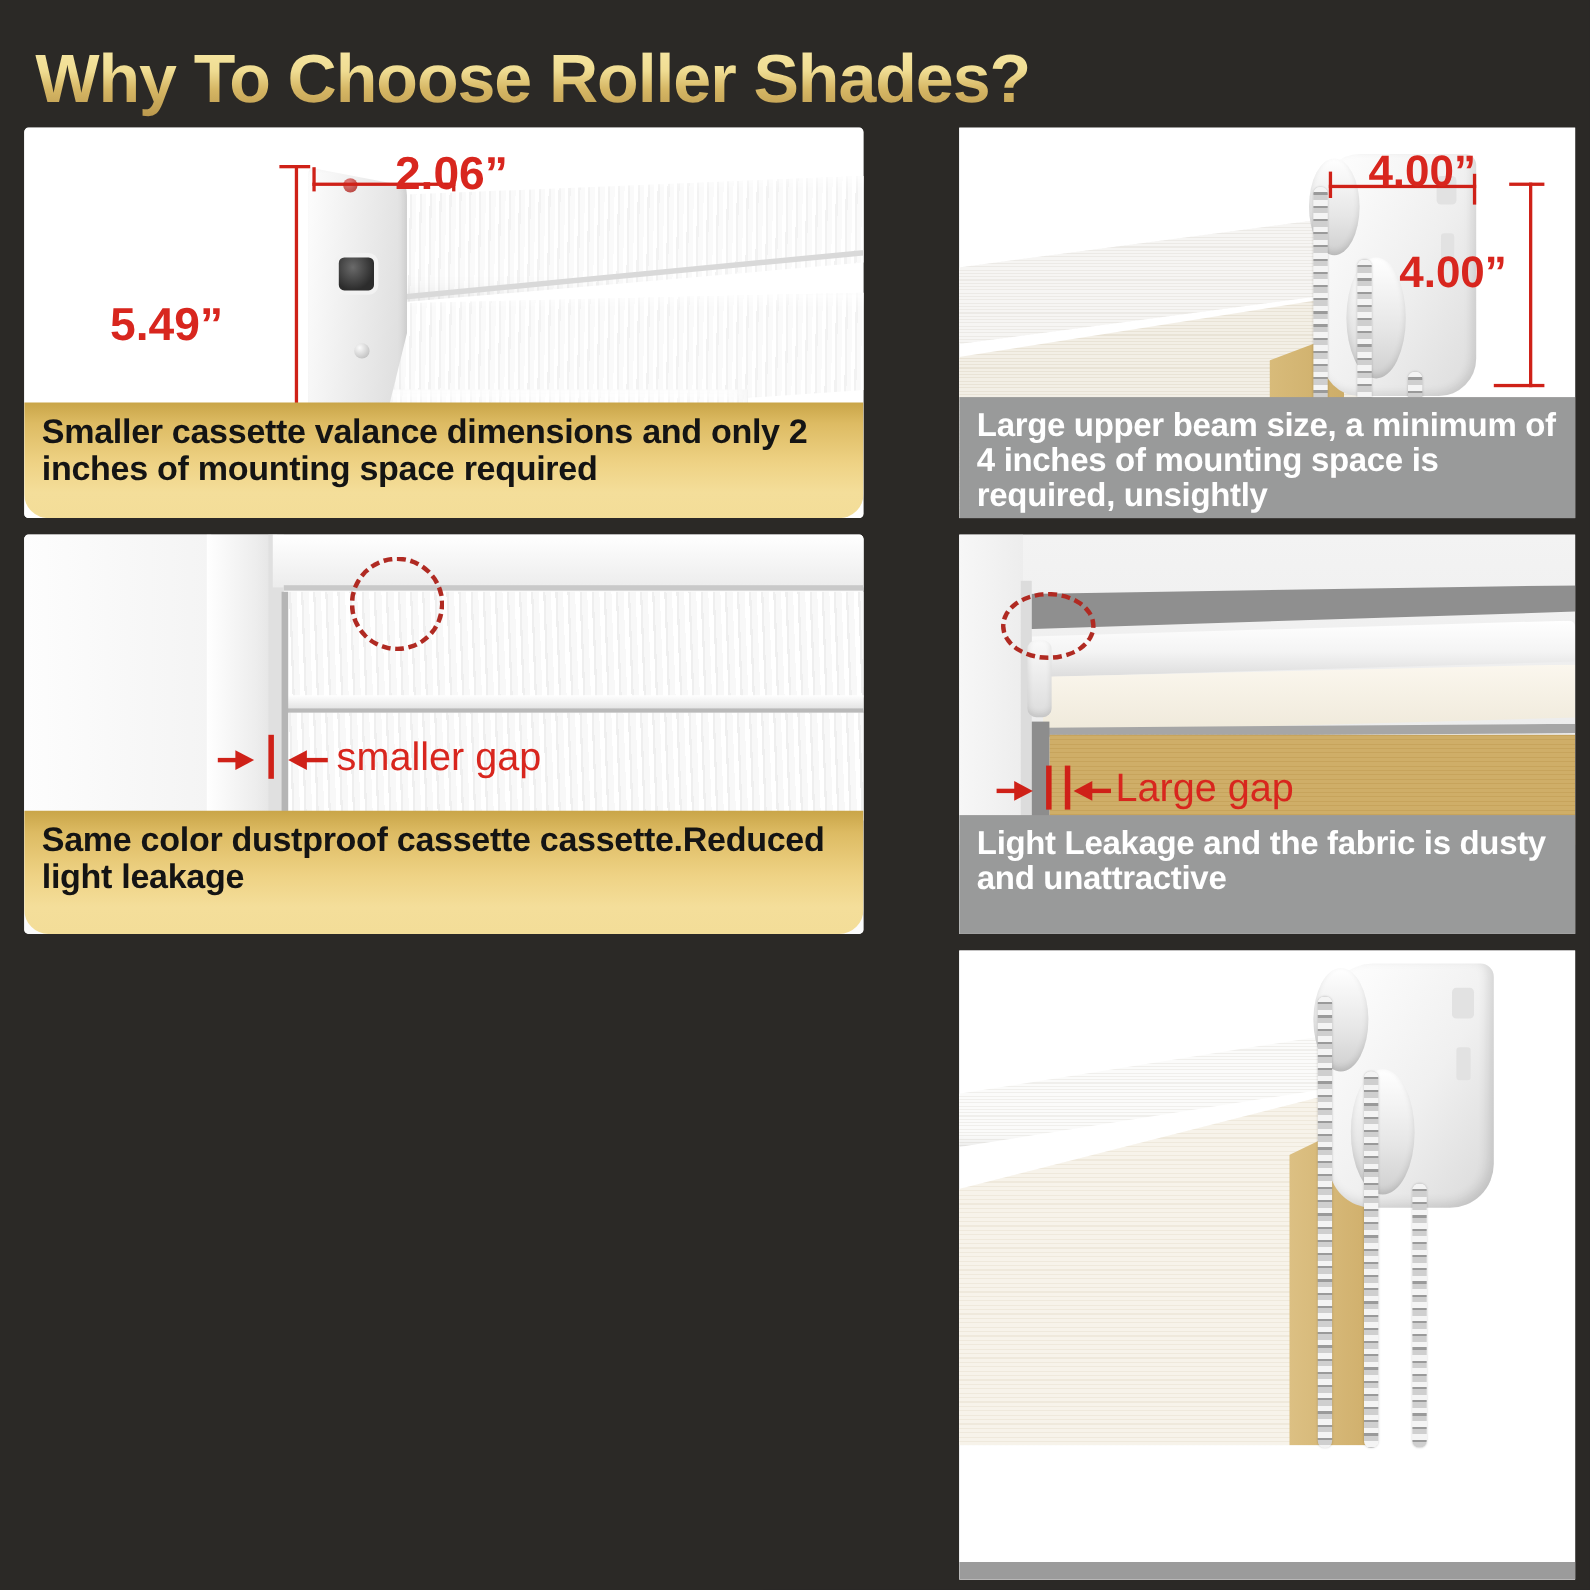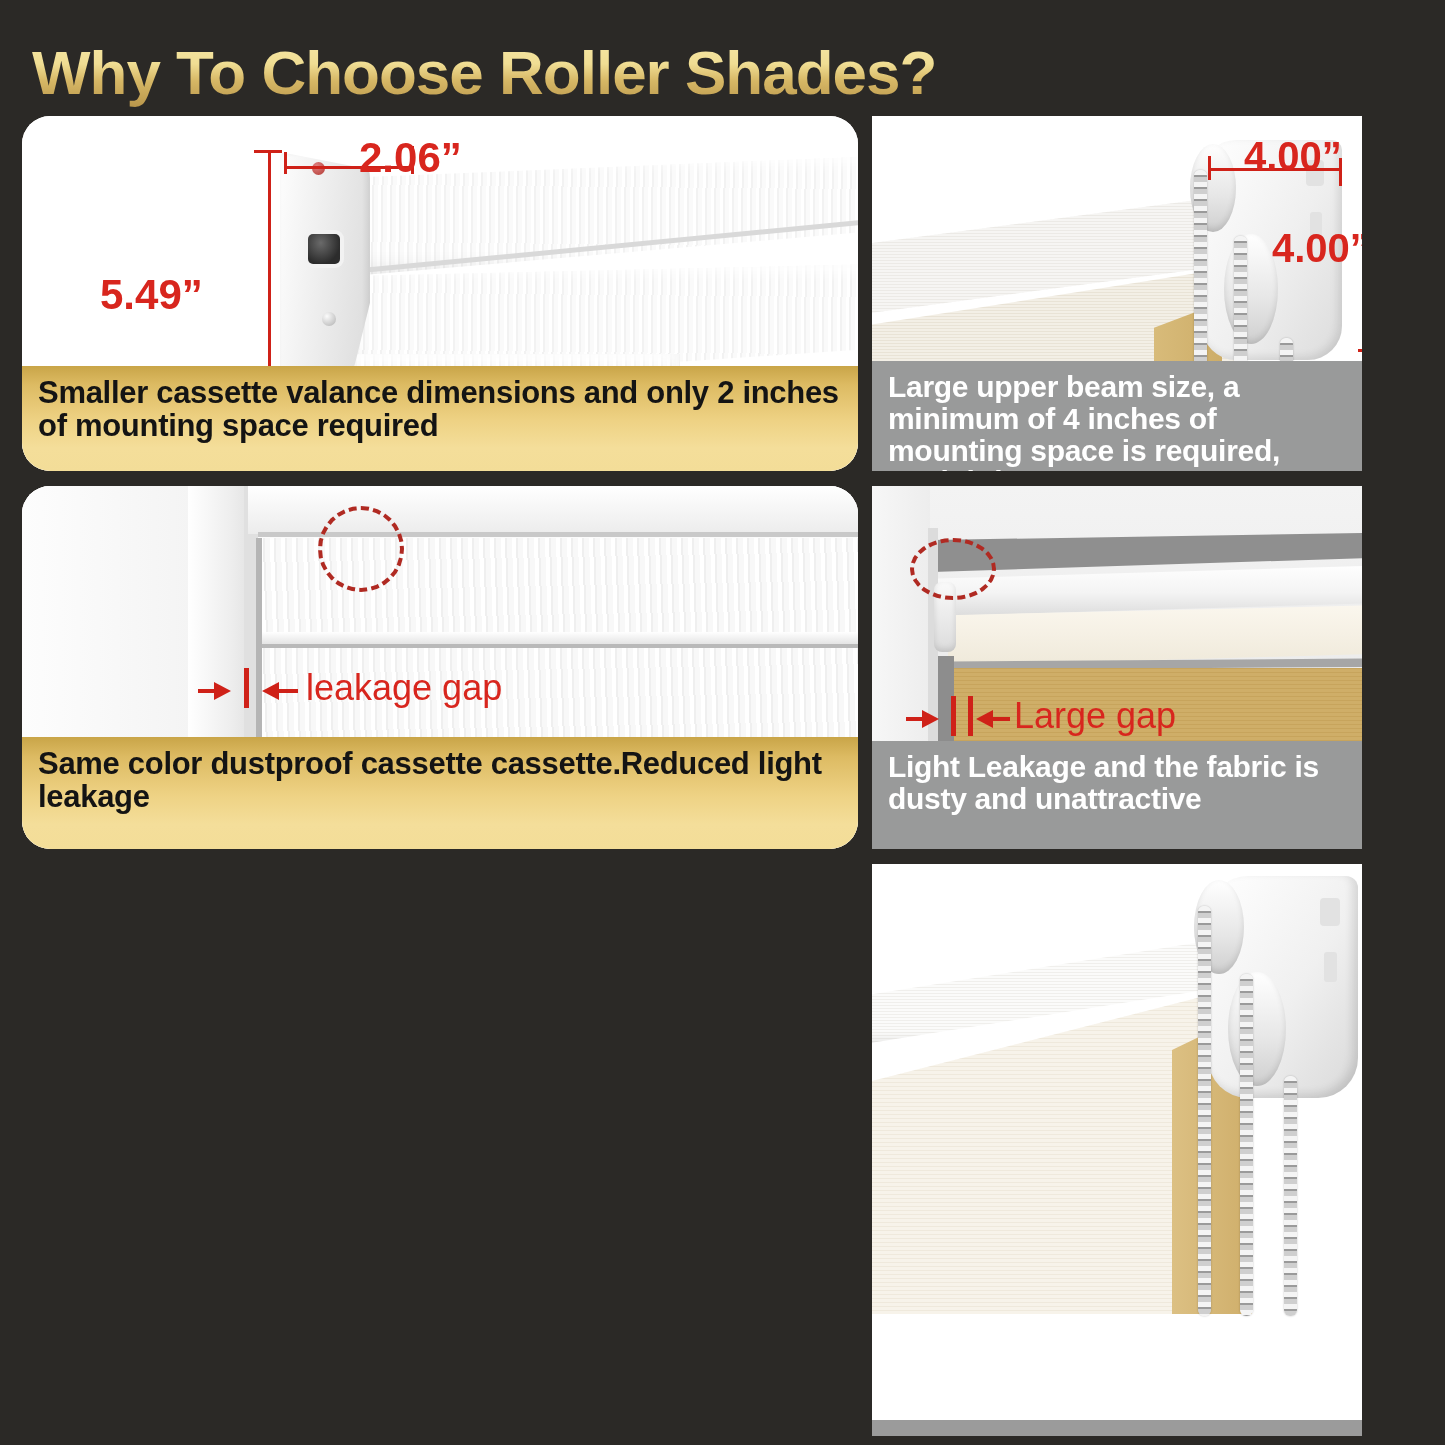--- a/index.html
+++ b/index.html
@@ -23,22 +23,22 @@
     -webkit-background-clip:text;background-clip:text;
     color:transparent;-webkit-text-fill-color:transparent;
     white-space:nowrap;
     margin-top:19px;
   }
 
   
   .grid{position:absolute;left:0;top:108px;width:1445px;height:1337px;}
 
   .panel{position:absolute;overflow:hidden;background:#fff;}
-  .panel.left{left:22px;width:836px;border-radius:28px;}
-  .panel.right{left:872px;width:490px;border-radius:0;}
+  .panel.left{left:22px;width:763px;border-radius:4px;}
+  .panel.right{left:872px;width:560px;border-radius:0;}
 
   .r1{top:8px;height:355px;}
   .r2{top:378px;height:363px;}
   .r3{top:756px;height:572px;}
 
   .photo{position:absolute;left:0;top:0;right:0;bottom:0;overflow:hidden;}
 
   
   .cap{
     position:absolute;left:0;right:0;bottom:0;
@@ -332,21 +332,21 @@
 
       <div class="p3-rail-dk" style="left:234px;top:52px;width:6px;height:208px;background:#b5b5b5;"></div>
 
       <div class="dashcircle" style="left:296px;top:20px;width:78px;height:78px;"></div>
 
       <div class="arrow-r" style="left:192px;top:196px;"></div>
       <div class="arrow-stem" style="left:176px;top:203px;width:20px;"></div>
       <div class="gapbar" style="left:222px;top:182px;height:40px;"></div>
       <div class="arrow-l" style="left:240px;top:196px;"></div>
       <div class="arrow-stem" style="left:256px;top:203px;width:20px;"></div>
-      <div class="dimlabel" style="left:284px;top:181px;font-size:36px;font-weight:normal;">leakage gap</div>
+      <div class="dimlabel" style="left:284px;top:181px;font-size:36px;font-weight:normal;">smaller gap</div>
     </div>
     <div class="cap gold r2gold">Same color dustproof cassette cassette.Reduced light leakage</div>
   </div>
 
   <div class="panel right r2">
     <div class="photo">
       <div class="p4-wall" style="inset:0;"></div>
       <div class="p4-shadow" style="left:60px;top:46px;width:500px;height:40px;
            clip-path:polygon(0 20%,100% 0,100% 60%,0 100%);background:#8f8f8f;"></div>
       <div class="p4-beam" style="left:66px;top:78px;width:494px;height:52px;

